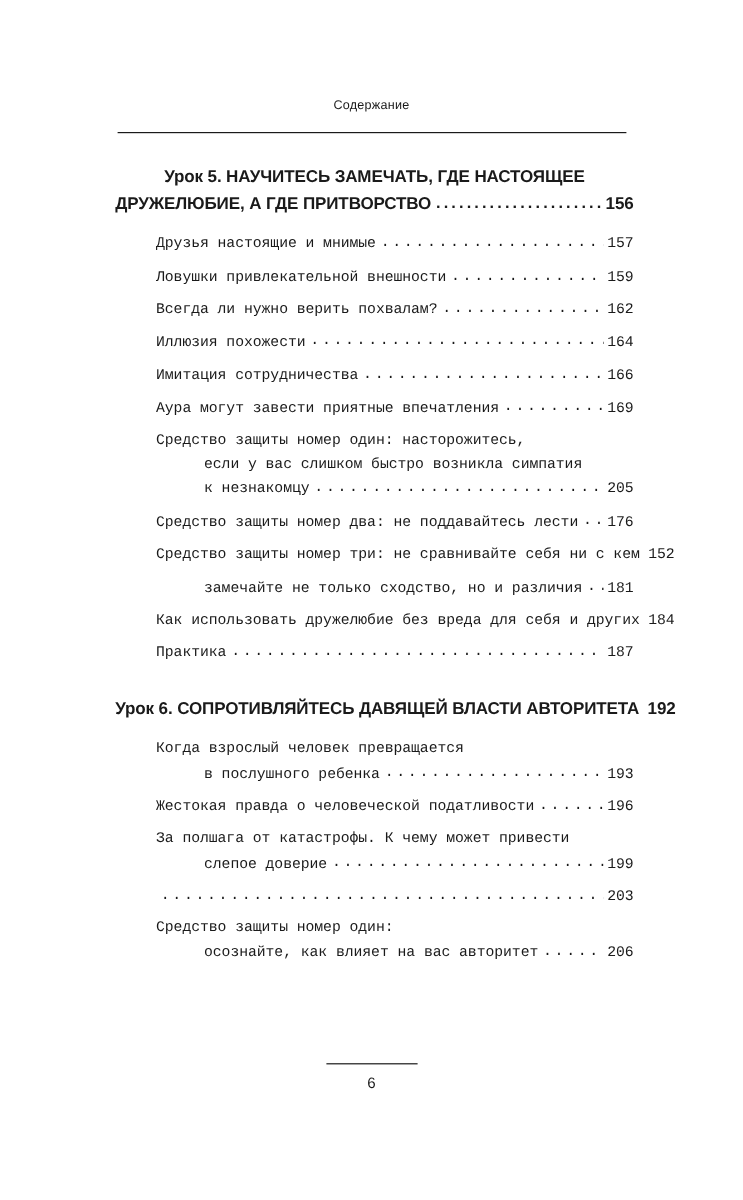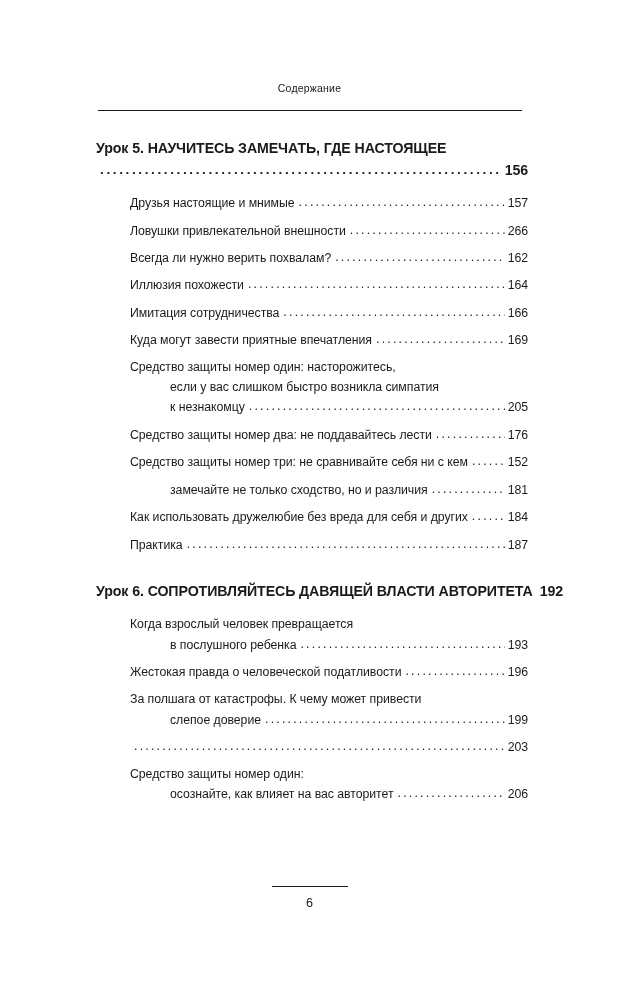--- a/index.html
+++ b/index.html
@@ -50,20 +50,21 @@
   .chapter-title {
     font-size: 14.2px;
     font-weight: bold;
     line-height: 1.52;
     letter-spacing: -0.1px;
     margin: 0 0 12px 0;
     display: block;
   }
   .chapter-title .tl {
     display: block;
+    text-align: center;
   }
   .dotline {
     display: flex;
     align-items: baseline;
     width: 100%;
   }
   .dotline .txt {
     white-space: pre;
     flex: 0 0 auto;
   }
@@ -88,20 +89,21 @@
     top: -1px;
   }
   .entries {
     margin-left: 34px;
   }
   .entry {
     font-size: 12.3px;
     line-height: 1.62;
     margin-bottom: 6.5px;
     letter-spacing: -0.05px;
+    font-family: Liberation Mono, monospace;
   }
   .entry .sub {
     display: block;
     margin-left: 40px;
   }
   .entry .plain {
     display: block;
   }
   .footer-rule {
     position: absolute;
@@ -128,40 +130,41 @@
 
   <div class="running-head">Содержание</div>
   <div class="rule-top"></div>
 
   <div class="content">
 
     <div class="chapter">
       <div class="chapter-title">
         <span class="tl">Урок 5. НАУЧИТЕСЬ ЗАМЕЧАТЬ, ГДЕ НАСТОЯЩЕЕ</span>
         <span class="dotline">
+          <span class="txt">ДРУЖЕЛЮБИЕ, А ГДЕ ПРИТВОРСТВО</span>
           <span class="leader">......................................................................................................................................................</span>
           <span class="pg">156</span>
         </span>
       </div>
 
       <div class="entries">
 
         <div class="entry">
           <span class="dotline">
             <span class="txt">Друзья настоящие и мнимые</span>
             <span class="leader">......................................................................................................................................................</span>
             <span class="pg">157</span>
           </span>
         </div>
 
         <div class="entry">
           <span class="dotline">
             <span class="txt">Ловушки привлекательной внешности</span>
             <span class="leader">......................................................................................................................................................</span>
-            <span class="pg">266</span>
+            <span class="pg">159</span>
           </span>
         </div>
 
         <div class="entry">
           <span class="dotline">
             <span class="txt">Всегда ли нужно верить похвалам?</span>
             <span class="leader">......................................................................................................................................................</span>
             <span class="pg">162</span>
           </span>
         </div>
@@ -177,21 +180,21 @@
         <div class="entry">
           <span class="dotline">
             <span class="txt">Имитация сотрудничества</span>
             <span class="leader">......................................................................................................................................................</span>
             <span class="pg">166</span>
           </span>
         </div>
 
         <div class="entry">
           <span class="dotline">
-            <span class="txt">Куда могут завести приятные впечатления</span>
+            <span class="txt">Аура могут завести приятные впечатления</span>
             <span class="leader">......................................................................................................................................................</span>
             <span class="pg">169</span>
           </span>
         </div>
 
         <div class="entry">
           <span class="plain">Средство защиты номер один: насторожитесь,</span>
           <span class="sub">если у вас слишком быстро возникла симпатия</span>
           <span class="sub">
             <span class="dotline">

